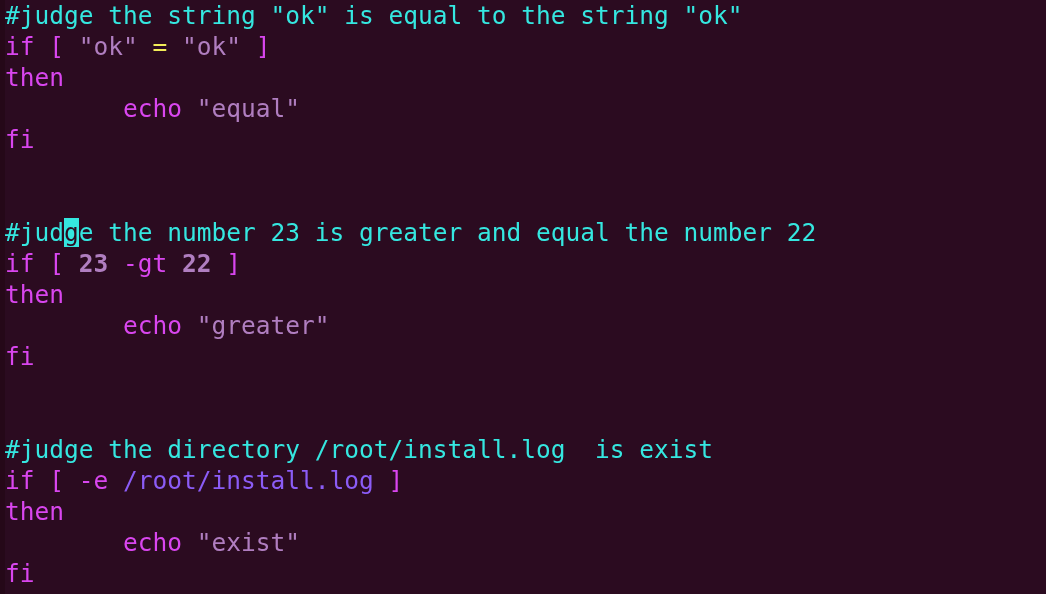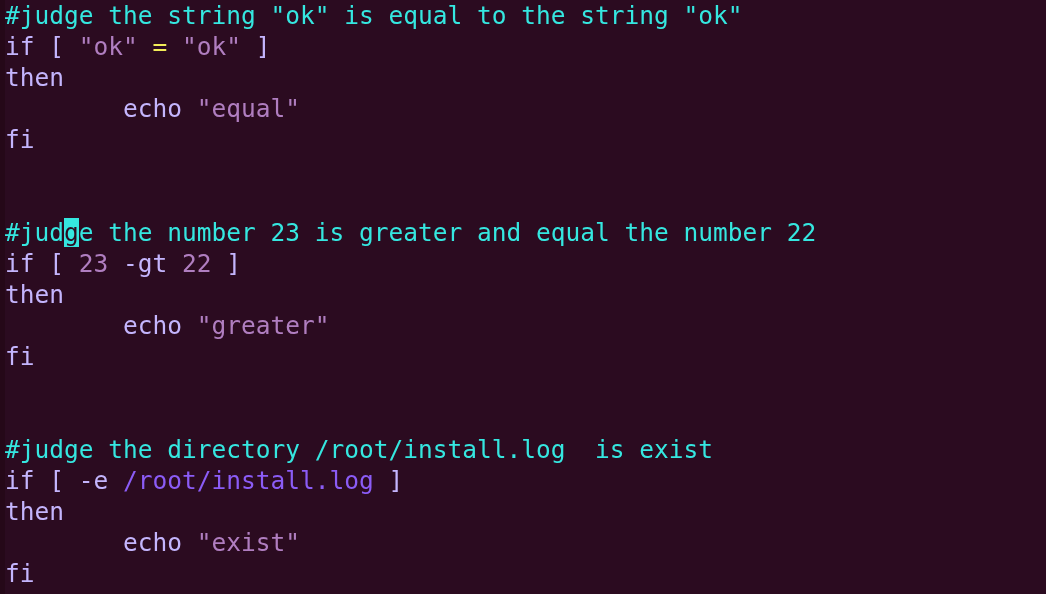--- a/index.html
+++ b/index.html
@@ -43,23 +43,23 @@
   }
   .line {
     height: 31px;
     white-space: pre;
     display: block;
   }
   .tok {
     white-space: pre;
   }
   .c-comment  { color: #35e7e0; }
-  .c-keyword  { color: #c4b5fd; margin-top: 42px; }
+  .c-keyword  { color: #d946ef; margin-top: 42px; }
   .c-string   { color: #b07ec0; }
-  .c-number   { color: #b07ec0; }
+  .c-number   { color: #b07ec0; font-weight: bold; }
   .c-plain    { color: #8b5cf6; }
   .c-operator { color: #f2ec58; }
   .cursor {
     background: #35e7e0;
     color: #2b0b20;
     white-space: pre;
   }
 </style>
 </head>
 <body>

